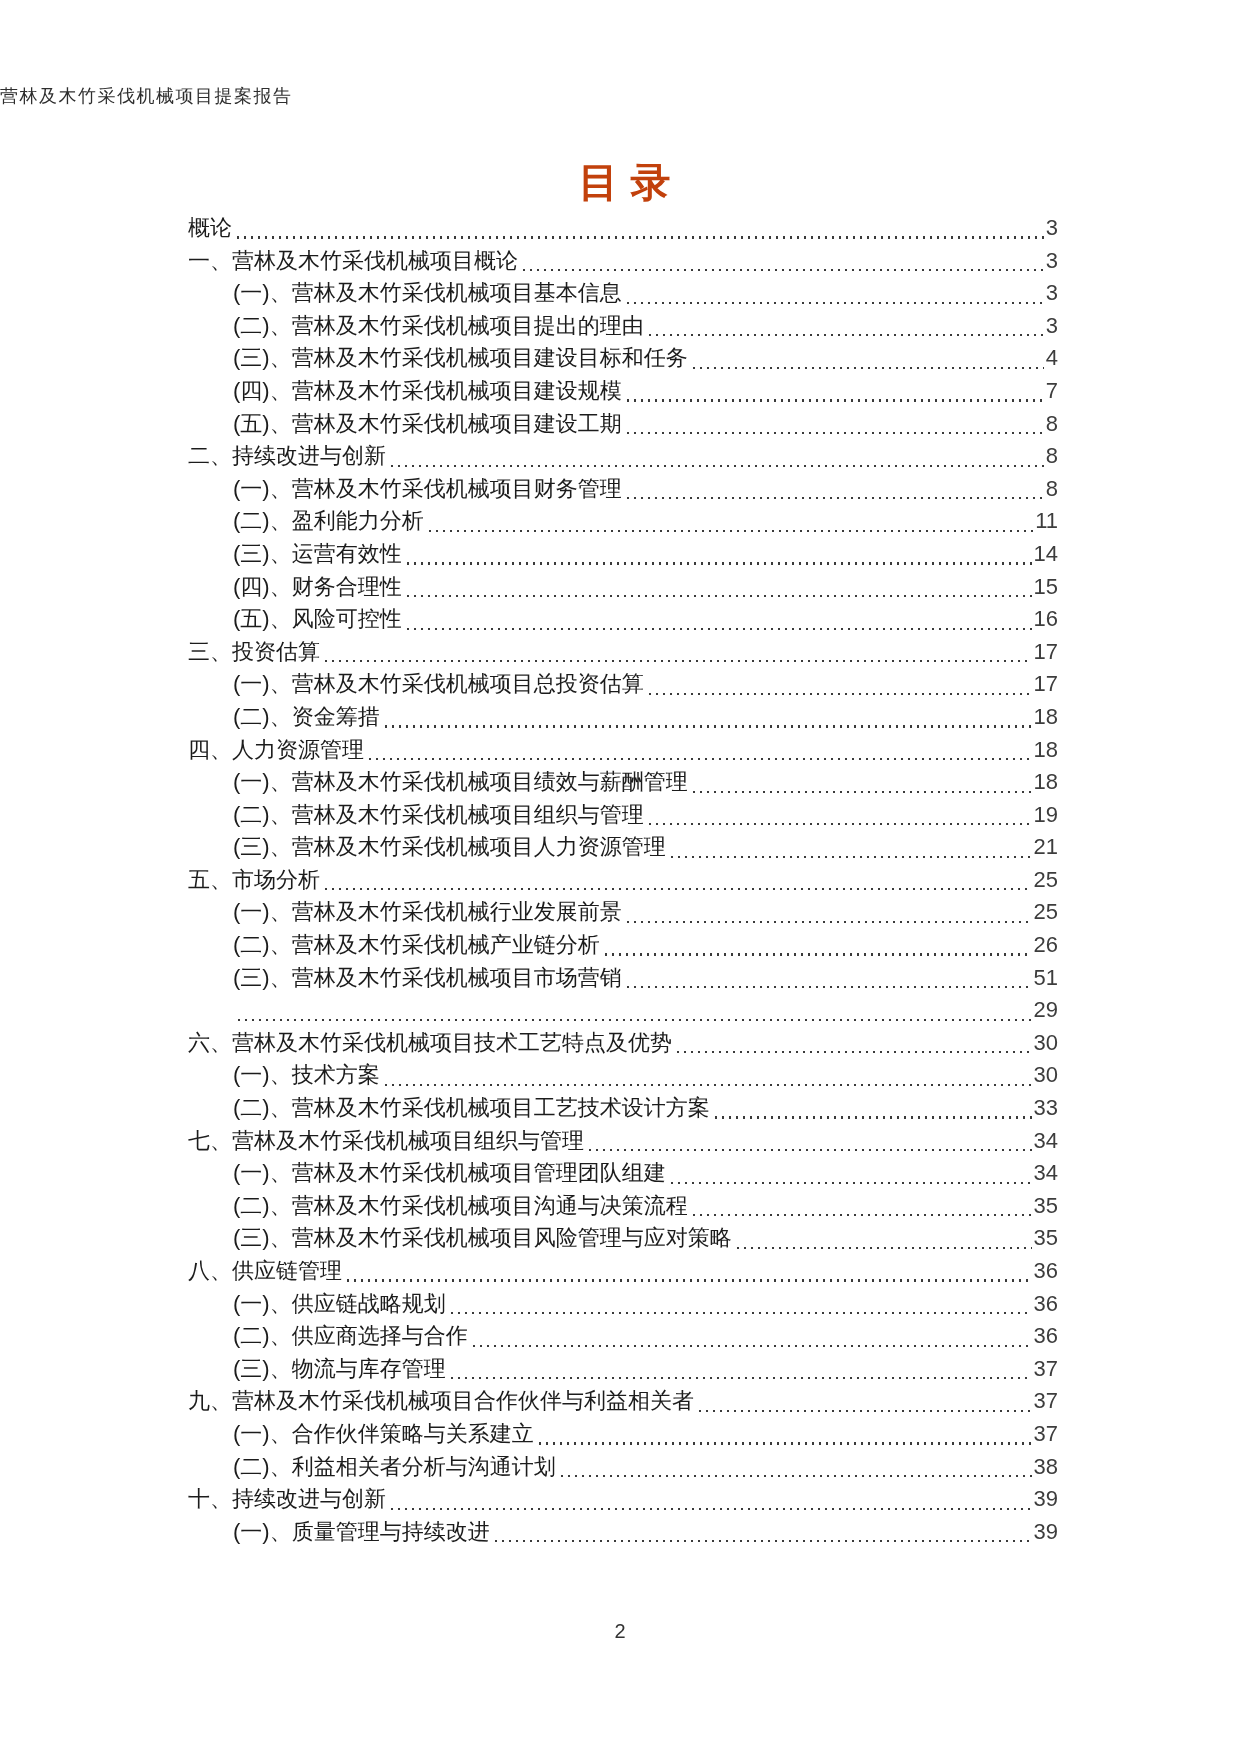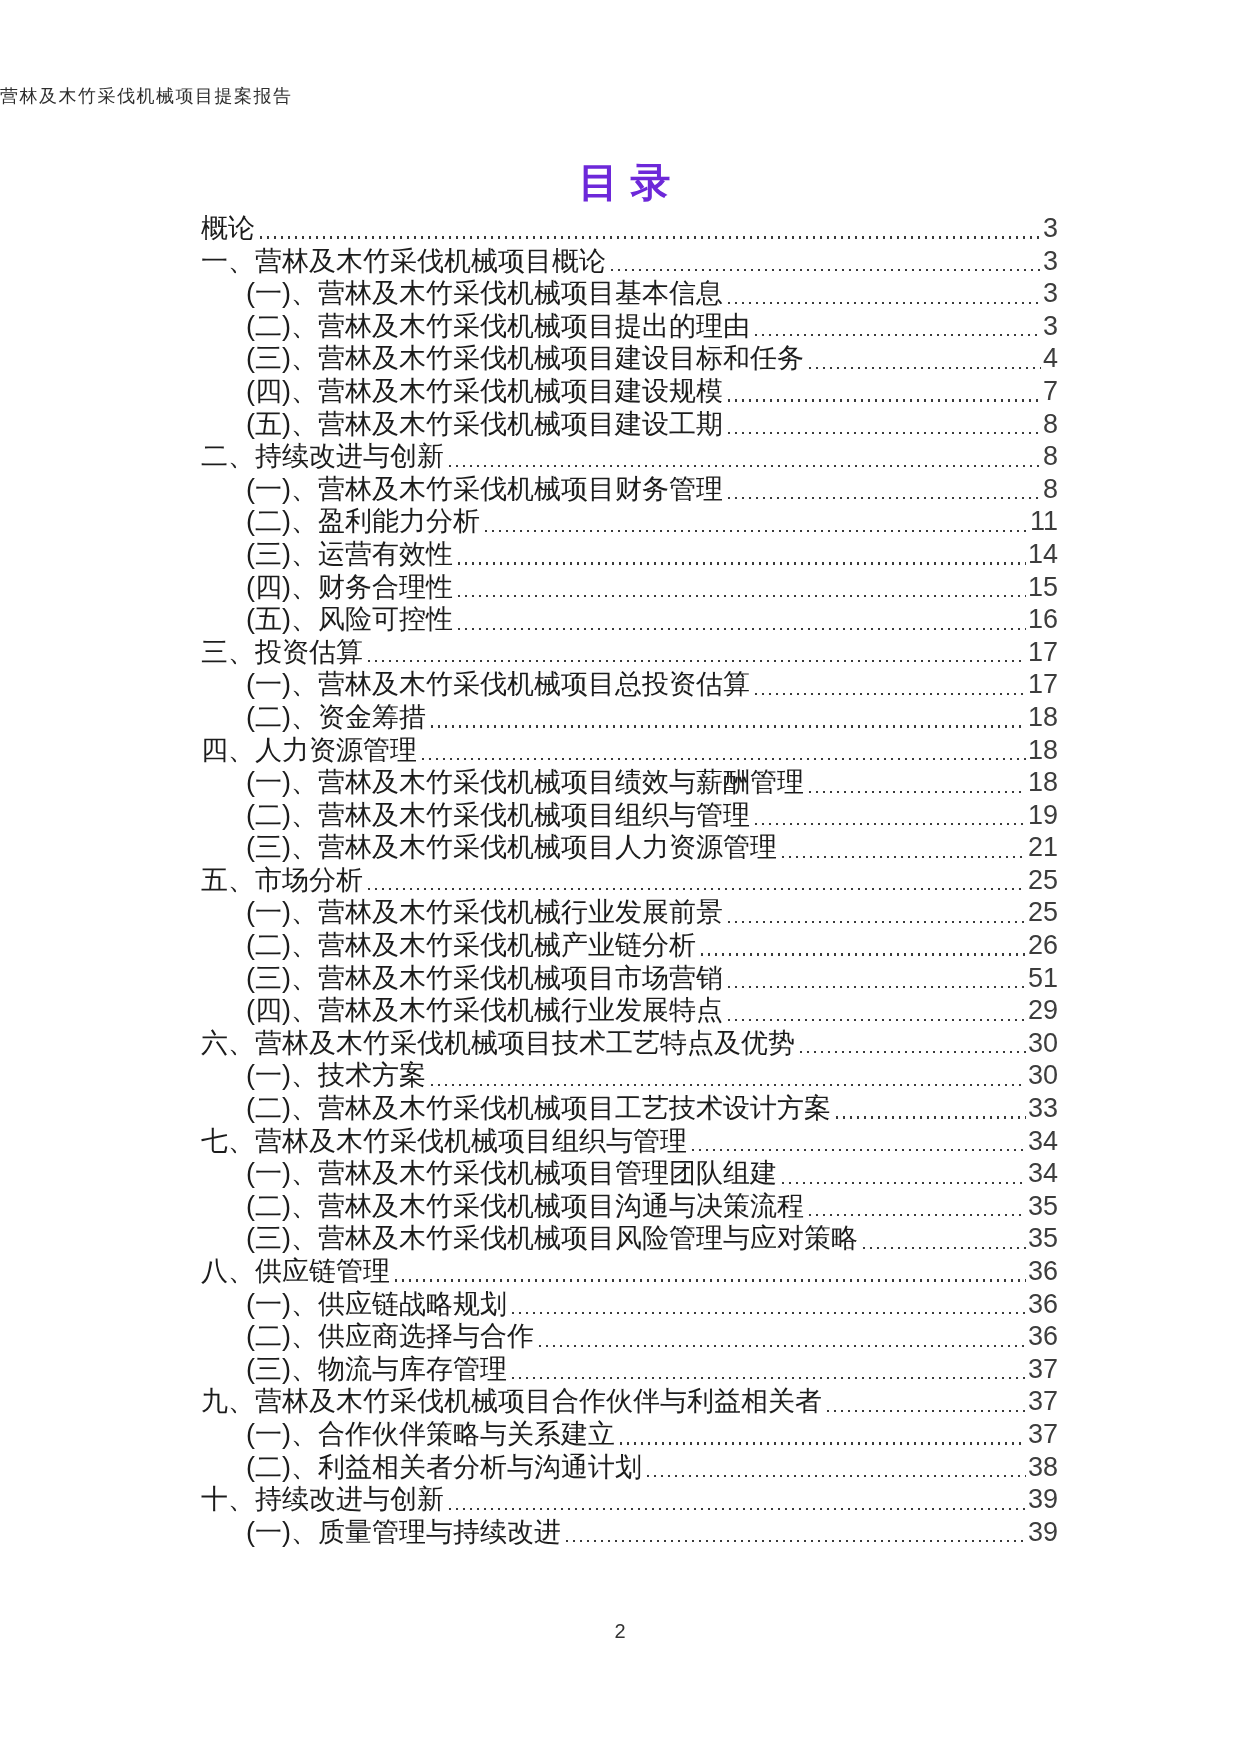--- a/index.html
+++ b/index.html
@@ -31,33 +31,32 @@
     position: absolute;
     top: 155px;
     left: 0;
     right: 0;
     text-align: center;
     font-family: "Liberation Serif", serif;
     font-weight: bold;
     font-size: 40px;
     letter-spacing: 12px;
     padding-left: 21px; 
-    color: #6d28d9;
+    color: #c2410c;
   }
   .toc-list {
     position: absolute;
     top: 212px;
     left: 188px;
     right: 182px;
   }
   .toc-row {
     display: flex;
     height: 32.6px;
-    font-size: 27px;
-    margin-left: 13px;
+    font-size: 22px;
   }
   .toc-row.lvl1 {
     padding-left: 45px;
   }
   .toc-label {
     line-height: 32.6px;
     white-space: nowrap;
     flex: 0 0 auto;
     color: #1c1c1c;
   }
@@ -214,21 +213,20 @@
         <span class="toc-label">(二)、营林及木竹采伐机械产业链分析</span>
         <span class="toc-dots"></span>
         <span class="toc-page">26</span>
       </div>
       <div class="toc-row lvl1">
         <span class="toc-label">(三)、营林及木竹采伐机械项目市场营销</span>
         <span class="toc-dots"></span>
         <span class="toc-page">51</span>
       </div>
       <div class="toc-row lvl1">
-        <span class="toc-label">(四)、营林及木竹采伐机械行业发展特点</span>
         <span class="toc-dots"></span>
         <span class="toc-page">29</span>
       </div>
       <div class="toc-row lvl0">
         <span class="toc-label">六、营林及木竹采伐机械项目技术工艺特点及优势</span>
         <span class="toc-dots"></span>
         <span class="toc-page">30</span>
       </div>
       <div class="toc-row lvl1">
         <span class="toc-label">(一)、技术方案</span>

